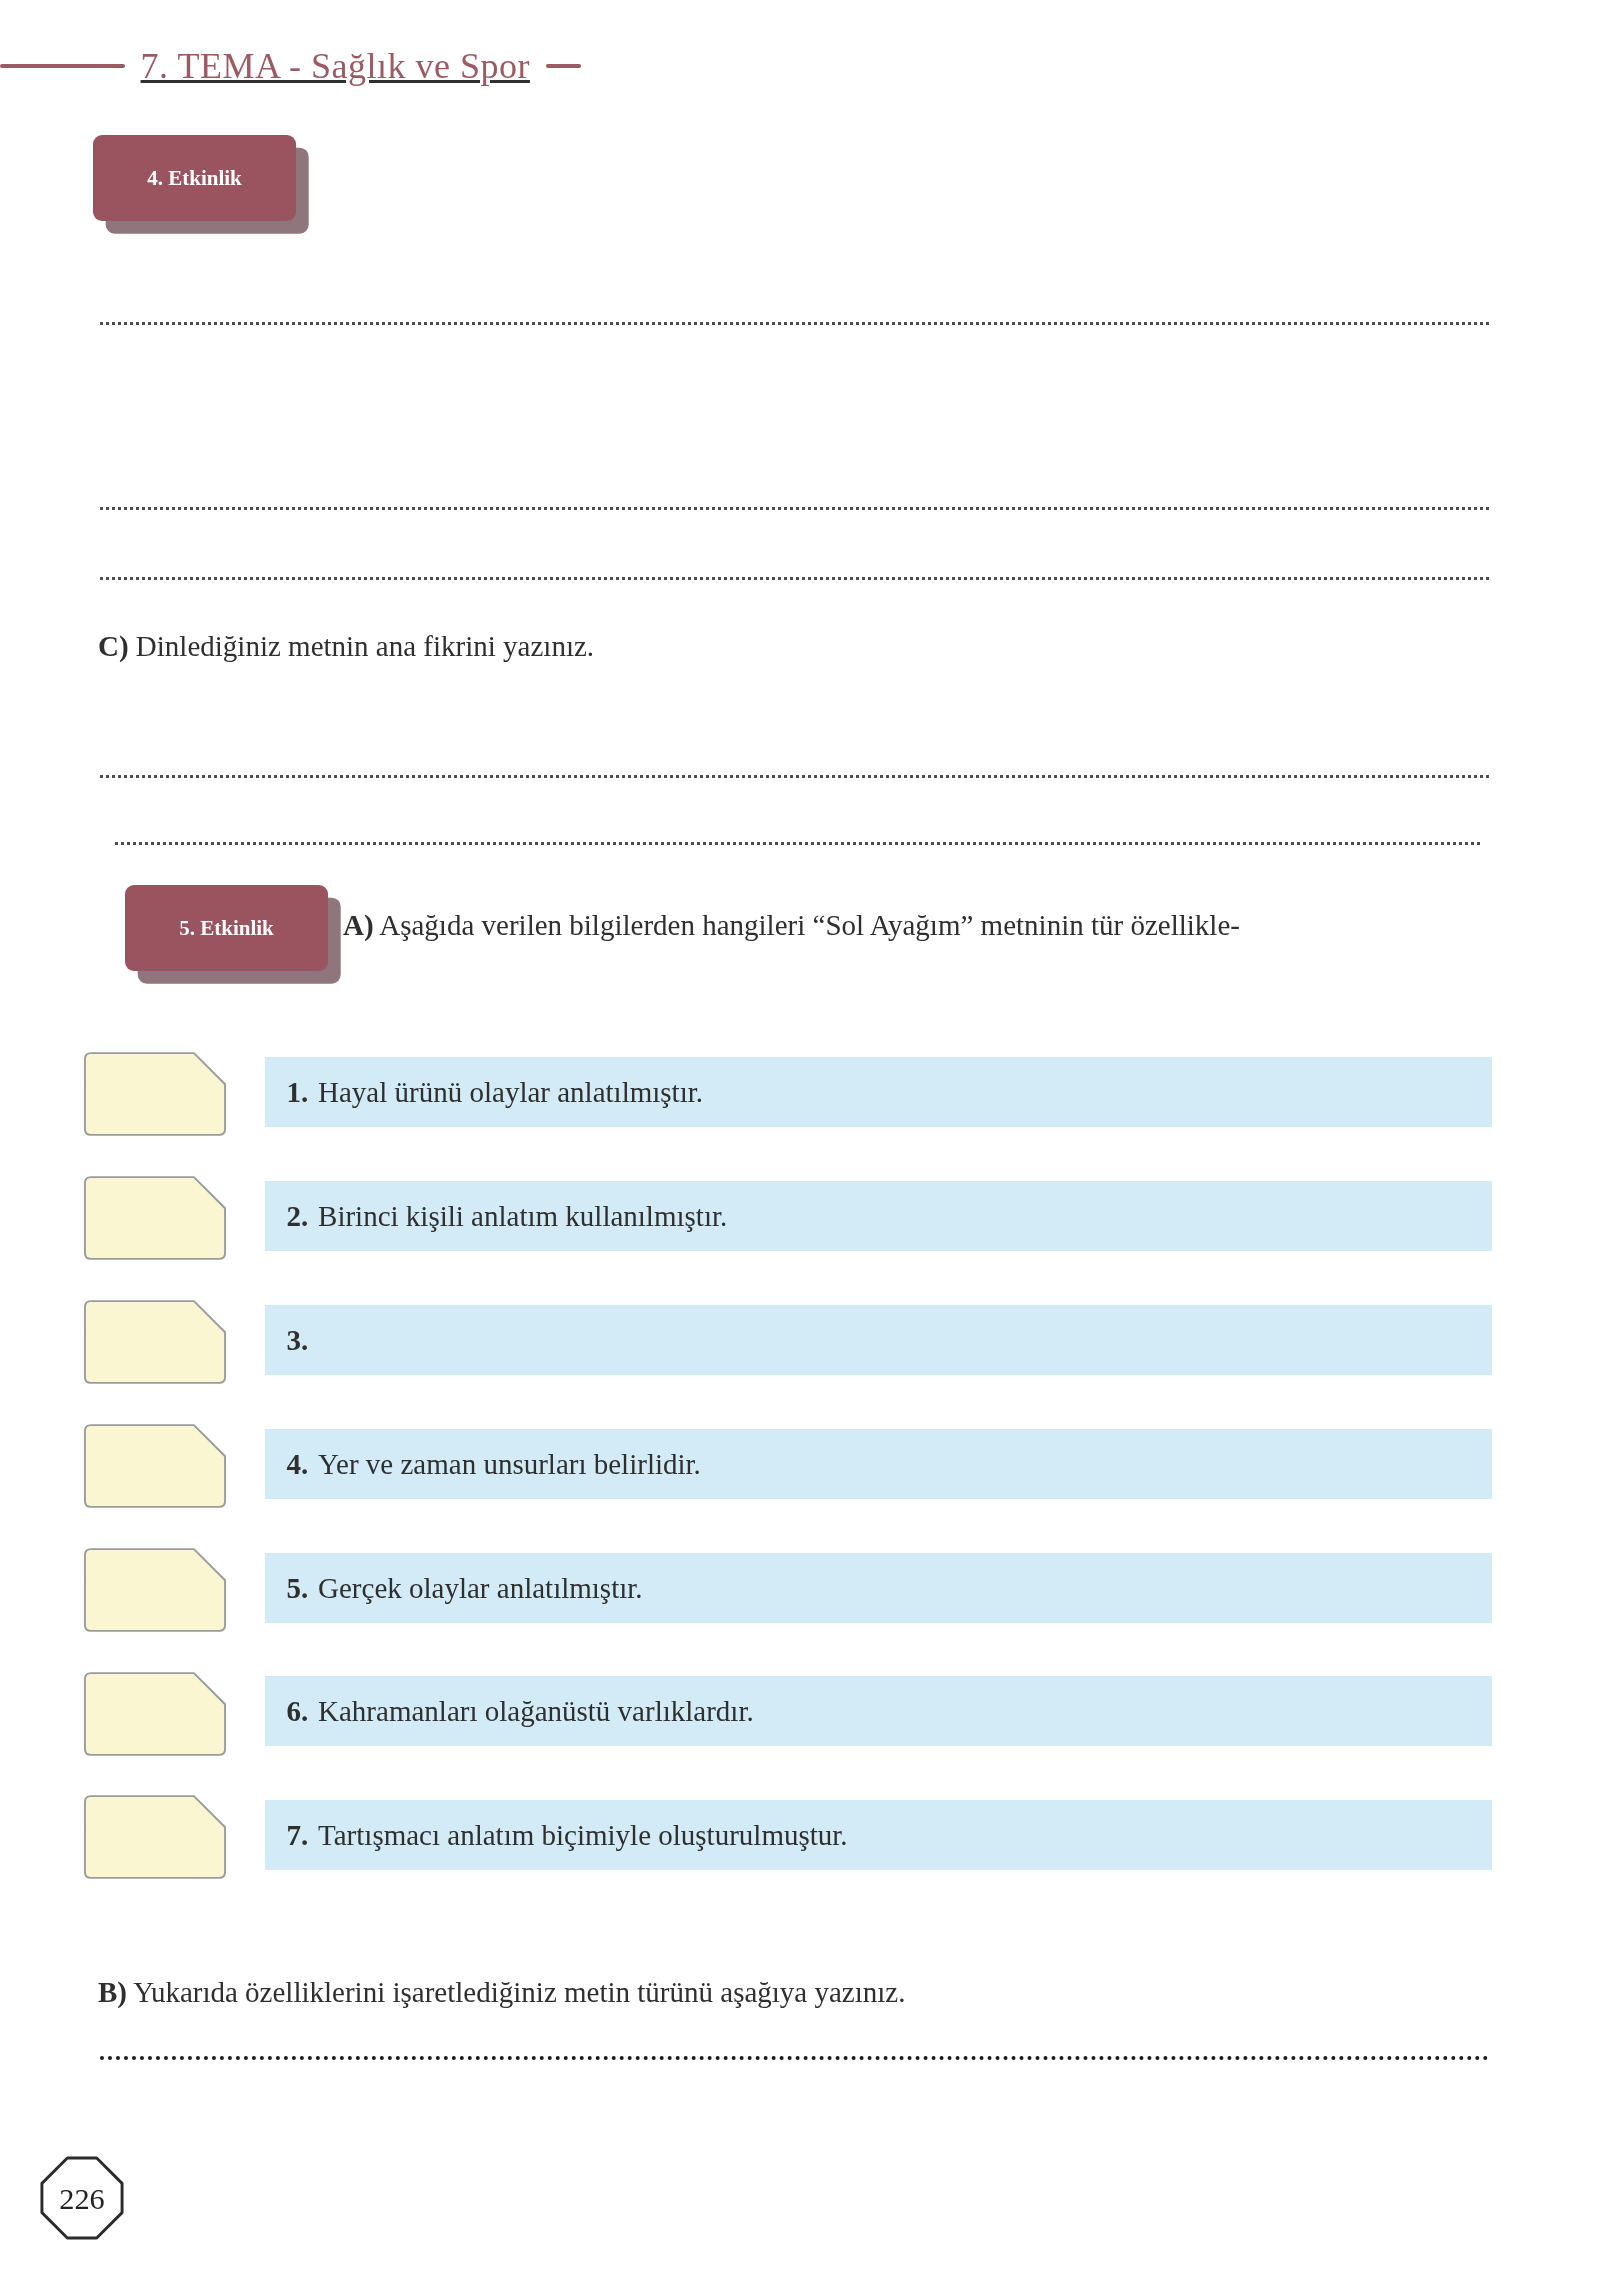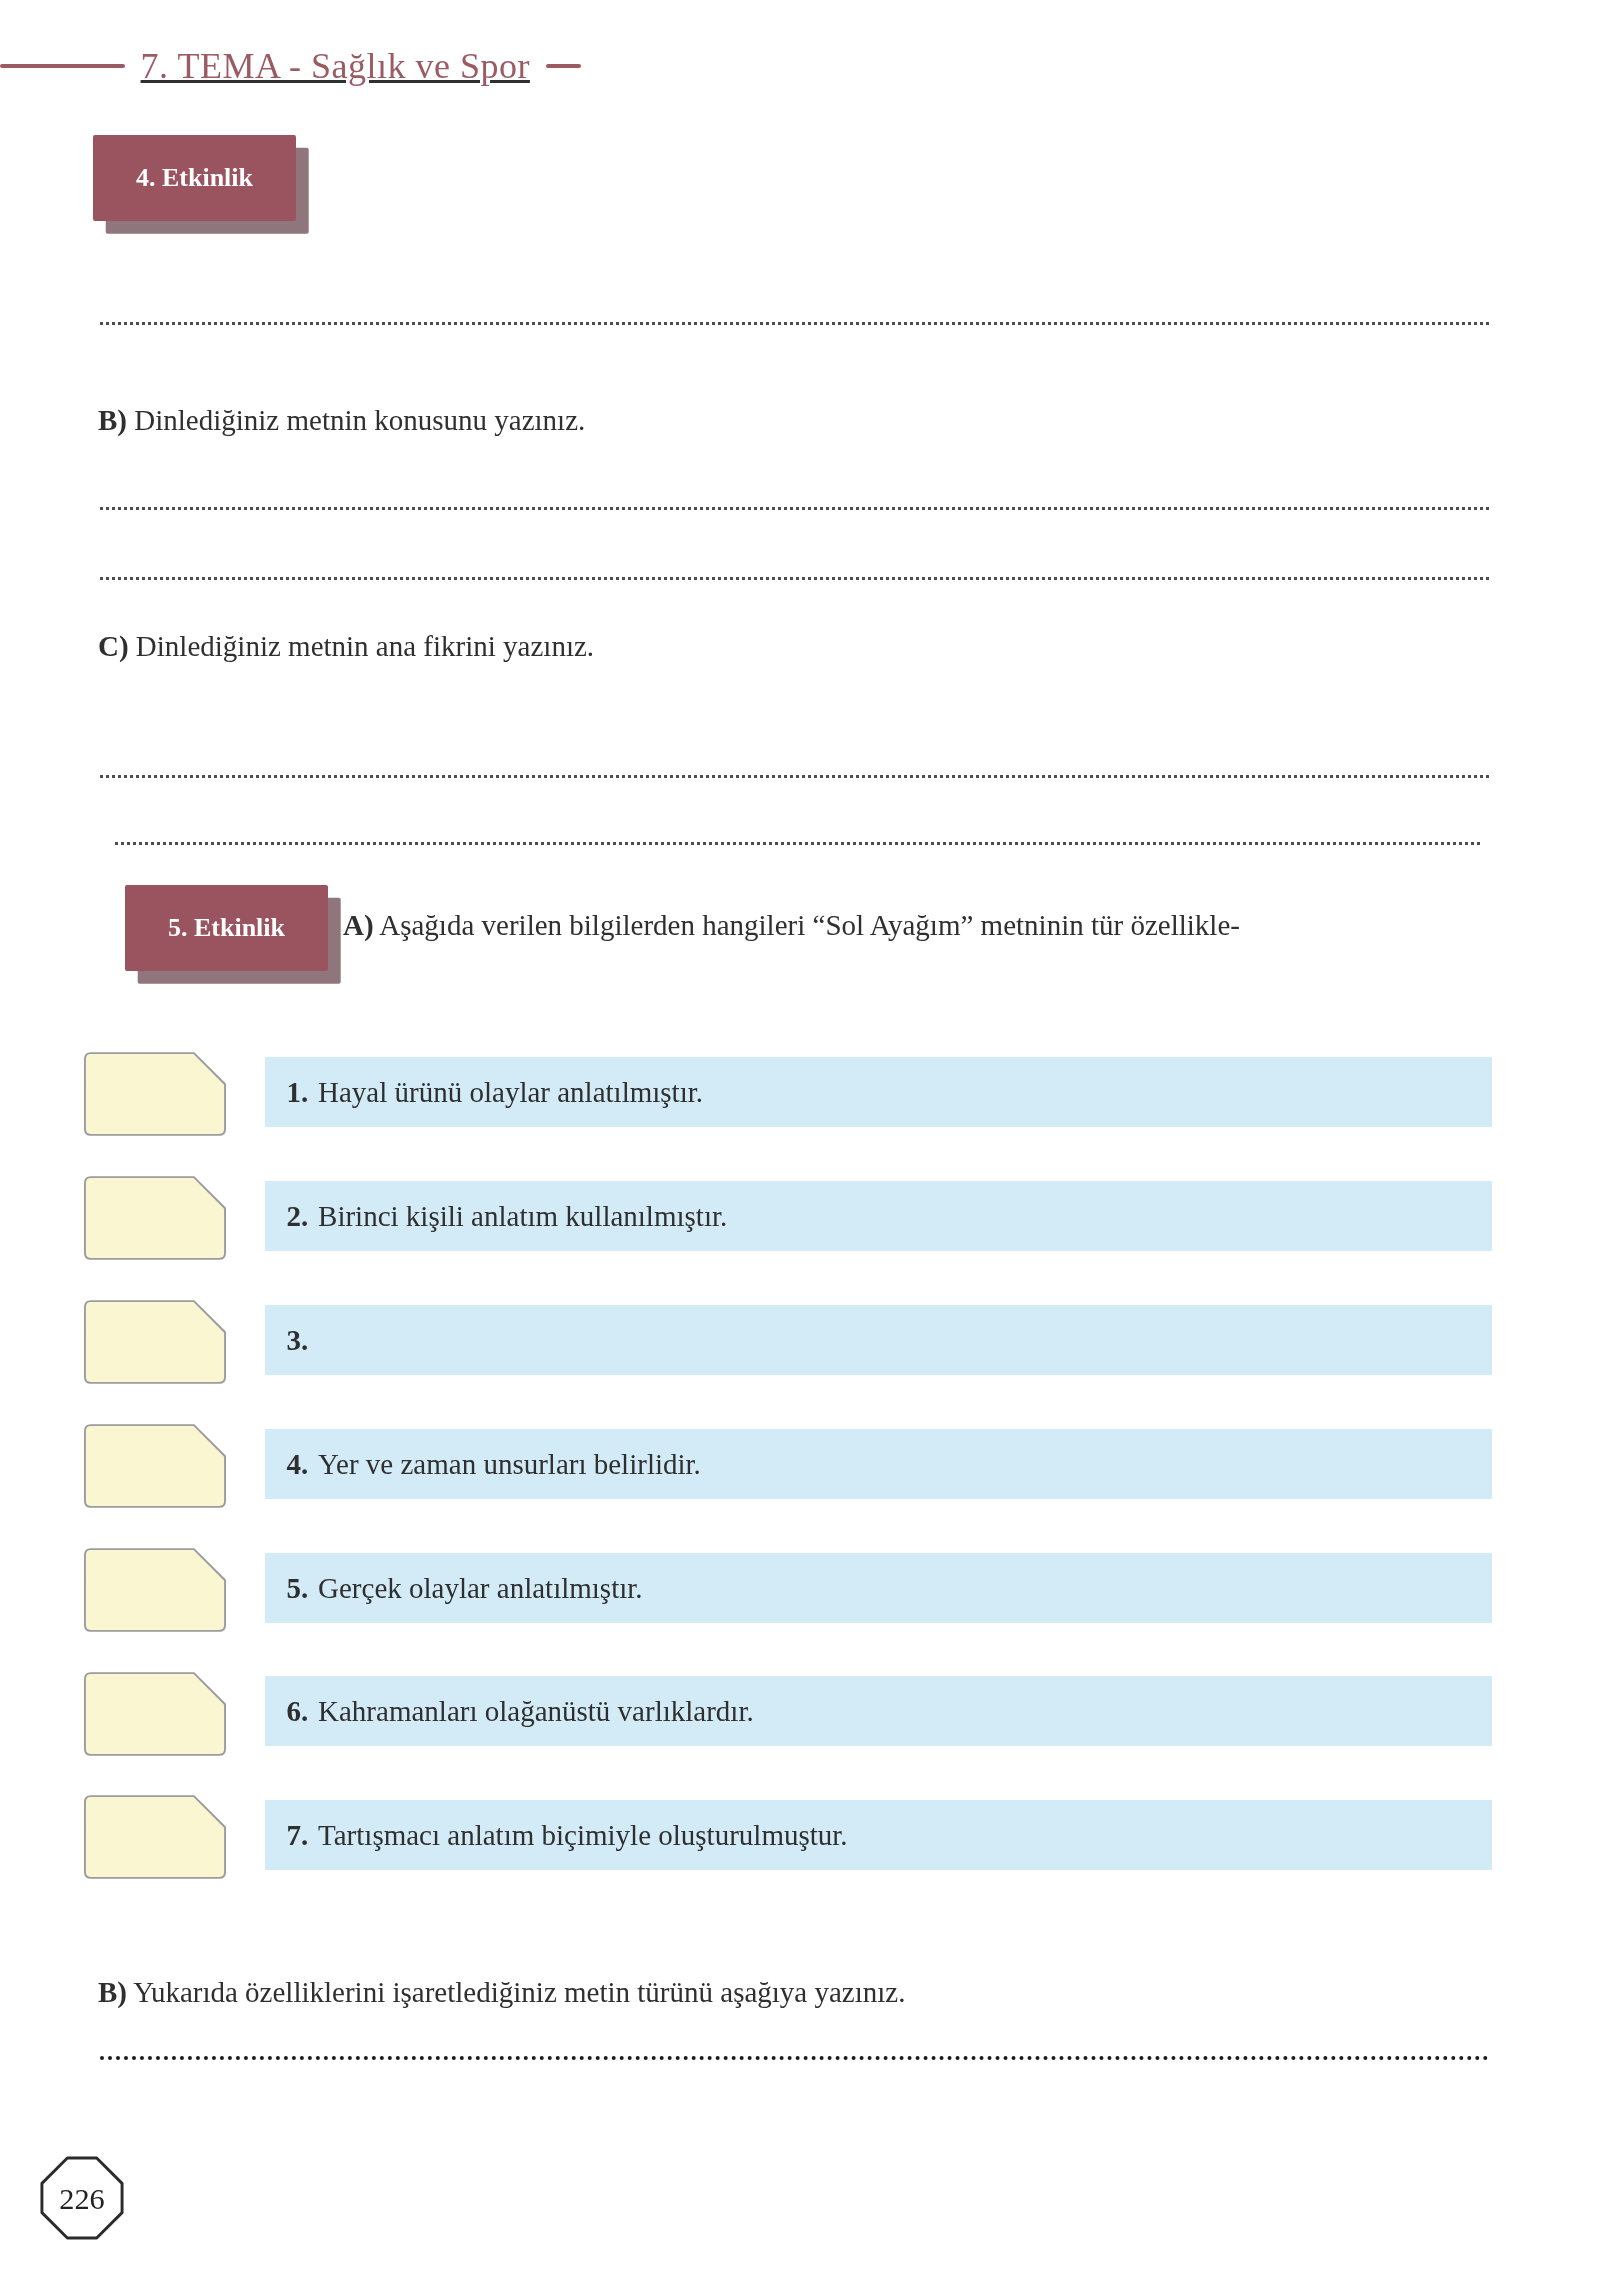--- a/index.html
+++ b/index.html
@@ -16,24 +16,24 @@
   
   .header { position:absolute; top:45px; left:0; display:flex; align-items:center; gap:15.6px;text-decoration:underline; }
   .hline { height:3.9px; background:#9c5a63; border-radius:2px; }
   .hline.left { width:125px; }
   .hline.right { width:35px; }
   .header-title { font-size:36px; color:#9c5a63; letter-spacing:0.5px; white-space:nowrap; }
 
   
   .badge {
     position:absolute; left:93px; width:203px; height:86px;
-    background:#9a5460; border-radius:2px;
+    background:#9a5460; border-radius:9px;
     box-shadow:12.7px 12.7px 0 #8f767c;
     display:flex; align-items:center; justify-content:center;
-    color:#ffffff; font-weight:bold; font-size:26px;
+    color:#ffffff; font-weight:bold; font-size:21px;
   }
 
   .prompt { position:absolute; font-size:29px; color:#2f2f2f; line-height:41px; }
   .prompt b { font-weight:bold; }
   .block { display:block; }
 
   .dotted { position:absolute; height:0; border-bottom:3.4px dotted #4d4d4d; }
   .dotted.final { border-bottom:4.4px dotted #1c1c1c; }
 
   
@@ -62,24 +62,20 @@
     <div class="hline right"></div>
   </div>
 
   <div class="badge" style="top:135px;">
     <span>4. Etkinlik</span>
   </div>
 
 
   <div class="dotted" style="left:100px; top:322px; width:1389px;"></div>
 
-  <div class="prompt" style="left:98px; top:400px;">
-    <b>B)</b>
-    <span>Dinlediğiniz metnin konusunu yazınız.</span>
-  </div>
 
   <div class="dotted" style="left:100px; top:507px; width:1389px;"></div>
   <div class="dotted" style="left:100px; top:577px; width:1389px;"></div>
 
   <div class="prompt" style="left:98px; top:626px;">
     <b>C)</b>
     <span>Dinlediğiniz metnin ana fikrini yazınız.</span>
   </div>
 
   <div class="dotted" style="left:100px; top:775px; width:1389px;"></div>

